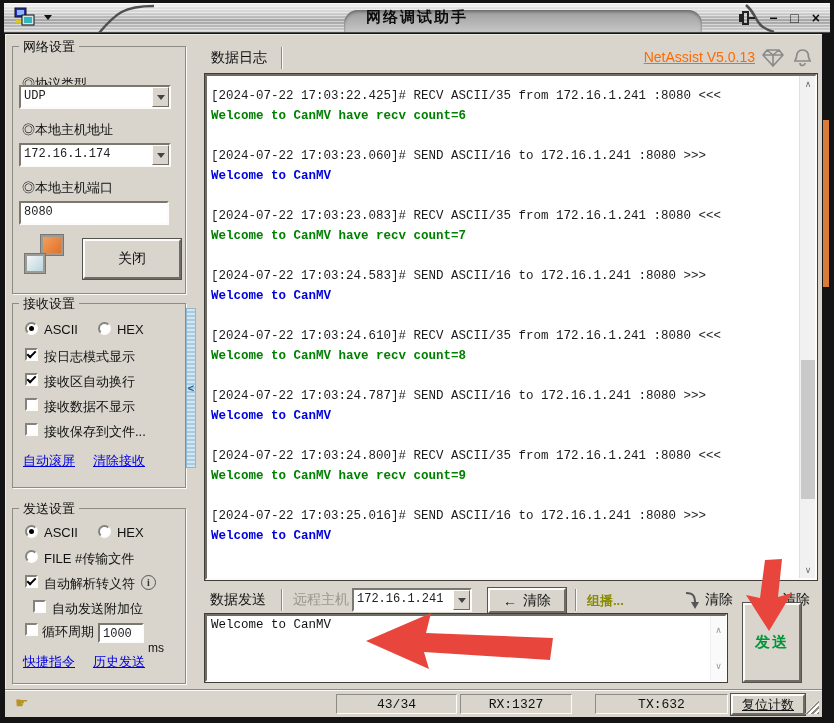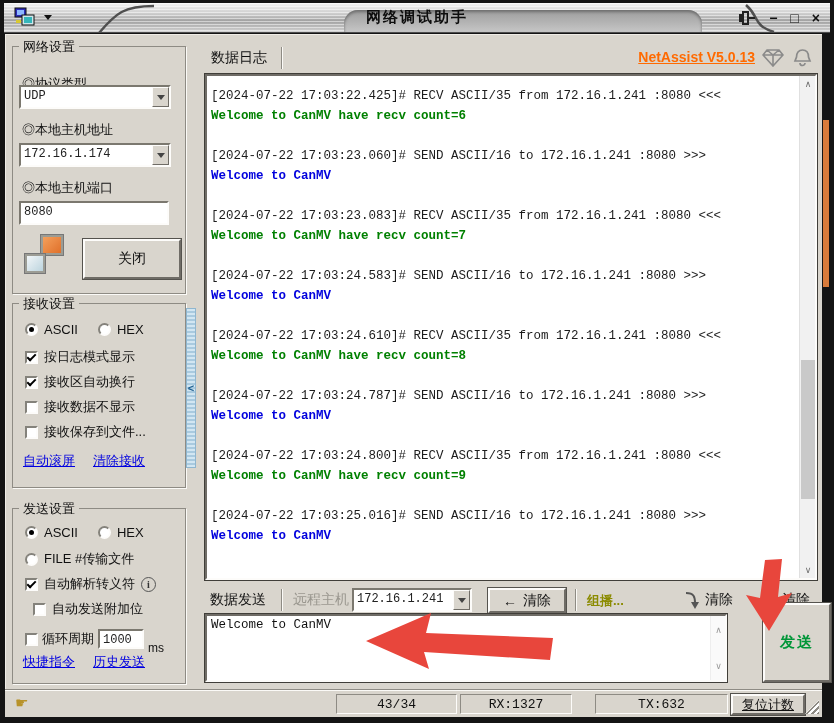--- a/index.html
+++ b/index.html
@@ -47,21 +47,21 @@
   .tri-down{ width:0; height:0; border:4px solid transparent; border-top:5px solid #444; margin-top:4px;}
 
   .textinput{ position:absolute; background:#fff; border:2px solid;
     border-color:#7b786f #fdfcfa #fdfcfa #7b786f; font:12px "Liberation Mono", monospace;
     padding:2px 3px; color:#222; overflow:hidden; white-space:nowrap;}
 
   .btn{ position:absolute; background:#d9d5cd; border:2px solid;
     border-color:#fdfcfa #6f6c66 #6f6c66 #fdfcfa; box-shadow:0 0 0 1px #55534e;
     display:flex; align-items:center; justify-content:center; font-size:14px; color:#111; cursor:default;}
 
-  .row{ position:absolute; display:flex; align-items:center; gap:6px; font-size:13px; color:#111; white-space:nowrap;}
+  .row{ position:absolute; display:flex; gap:6px; font-size:13px; color:#111; white-space:nowrap;}
   .chk{ width:13px; height:13px; background:#fff; border:2px solid;
     border-color:#84827b #fdfcfa #fdfcfa #84827b; position:relative; flex:0 0 13px;}
   .chk.on::after{ content:""; position:absolute; left:0px; top:1px; width:7px; height:3px;
     border-left:2px solid #000; border-bottom:2px solid #000; transform:rotate(-45deg);}
   .radio{ width:13px; height:13px; border-radius:50%; background:#fff; border:2px solid;
     border-color:#84827b #fdfcfa #fdfcfa #84827b; position:relative; flex:0 0 13px;}
   .radio.on::after{ content:""; position:absolute; left:2px; top:2px; width:5px; height:5px;
     border-radius:50%; background:#000;}
   .link{ color:#0000e0; text-decoration:underline; font-size:13px; cursor:pointer; white-space:nowrap;}
   .info-icon{ width:15px; height:15px; border:1px solid #555; border-radius:50%;
@@ -78,21 +78,21 @@
   
   .splitter{ position:absolute; left:186px; top:308px; width:10px; height:160px;
     background:repeating-linear-gradient(180deg,#d2e6f2 0 2px,#a9cadf 2px 4px);
     border:1px solid #8fb6cf; display:flex; align-items:center; justify-content:center; z-index:4;}
   .splitter span{ font-size:11px; font-weight:bold; color:#1d5e8f; }
 
   
   .tabstrip{ position:absolute; left:205px; top:45px; width:612px; height:28px; }
   .tab-label{ position:absolute; left:6px; top:4px; font-size:14px; color:#111;}
   .vdiv{ position:absolute; width:1px; background:#8e8b84; box-shadow:1px 0 0 #fbfaf7;}
-  .version{ position:absolute; right:62px; top:4px; font-size:14px; font-weight:bold;
+  .version{ position:absolute; right:62px; top:4px; font-size:14px; font-weight:normal;
     color:#ff6a00; text-decoration:underline; cursor:pointer;}
   .hdr-ico{ position:absolute; top:3px; cursor:pointer;}
 
   .logbox{ position:absolute; left:205px; top:74px; width:612px; height:506px; background:#fff;
     border:2px solid; border-color:#6f6c66 #fdfcfa #fdfcfa #6f6c66; box-shadow:0 0 0 1px #403e39; overflow:hidden;}
   .log-body{ position:absolute; left:4px; top:10px; right:20px; bottom:2px; overflow:hidden;
     font:12.5px "Liberation Mono", monospace; line-height:20px;}
   .log-entry{ margin-bottom:20px; }
   .log-line{ white-space:pre; }
   .log-header{ color:#1c1c1c; }
@@ -110,21 +110,21 @@
   .sr-gray{ color:#9a978f; }
   .flatclear{ position:absolute; top:5px; font-size:14px; color:#111; cursor:pointer; white-space:nowrap;}
   .multicast{ position:absolute; top:6px; font-size:13px; font-weight:bold; color:#8b8b00; cursor:pointer;}
   .curve-ico{ position:absolute; top:4px; cursor:pointer;}
 
   .sendbox{ position:absolute; left:205px; top:614px; width:522px; height:68px; background:#fff;
     border:2px solid; border-color:#6f6c66 #fdfcfa #fdfcfa #6f6c66; box-shadow:0 0 0 1px #403e39;}
   .send-text{ position:absolute; left:4px; top:2px; font:12.5px "Liberation Mono", monospace; color:#111; white-space:pre;}
   .mini-scroll{ position:absolute; right:0; top:0; bottom:0; width:15px; background:#fafafa; border-left:1px solid #eee;}
   .mini-scroll .sb-arrow{ width:15px; color:#9a9a9a;}
-  .send-btn{ position:absolute; left:743px; top:603px; width:68px; height:79px;margin-left:20px;}
+  .send-btn{ position:absolute; left:743px; top:603px; width:58px; height:79px;}
   .send-btn span{ font-size:15px; font-weight:bold; color:#009638; letter-spacing:2px;}
 
   
   .statusbar{ position:absolute; left:5px; top:689px; width:817px; height:28px; background:#d9d5cd;
     border-top:1px solid #8e8b84; box-shadow:inset 0 1px 0 #fbfaf7;}
   .ready{ position:absolute; left:34px; top:6px; font-size:13px; color:#111;margin-top:31px;}
   .hand{ position:absolute; left:10px; top:4px; font-size:15px; color:#b8932a;}
   .spanel{ position:absolute; top:4px; height:20px; border:1px solid; border-color:#8e8b84 #fdfcfa #fdfcfa #8e8b84;
     display:flex; align-items:center; justify-content:center; font:13px "Liberation Mono", monospace; color:#111;}
   .reset-btn{ left:726px; top:4px; width:74px; height:21px; font-size:13px;}

